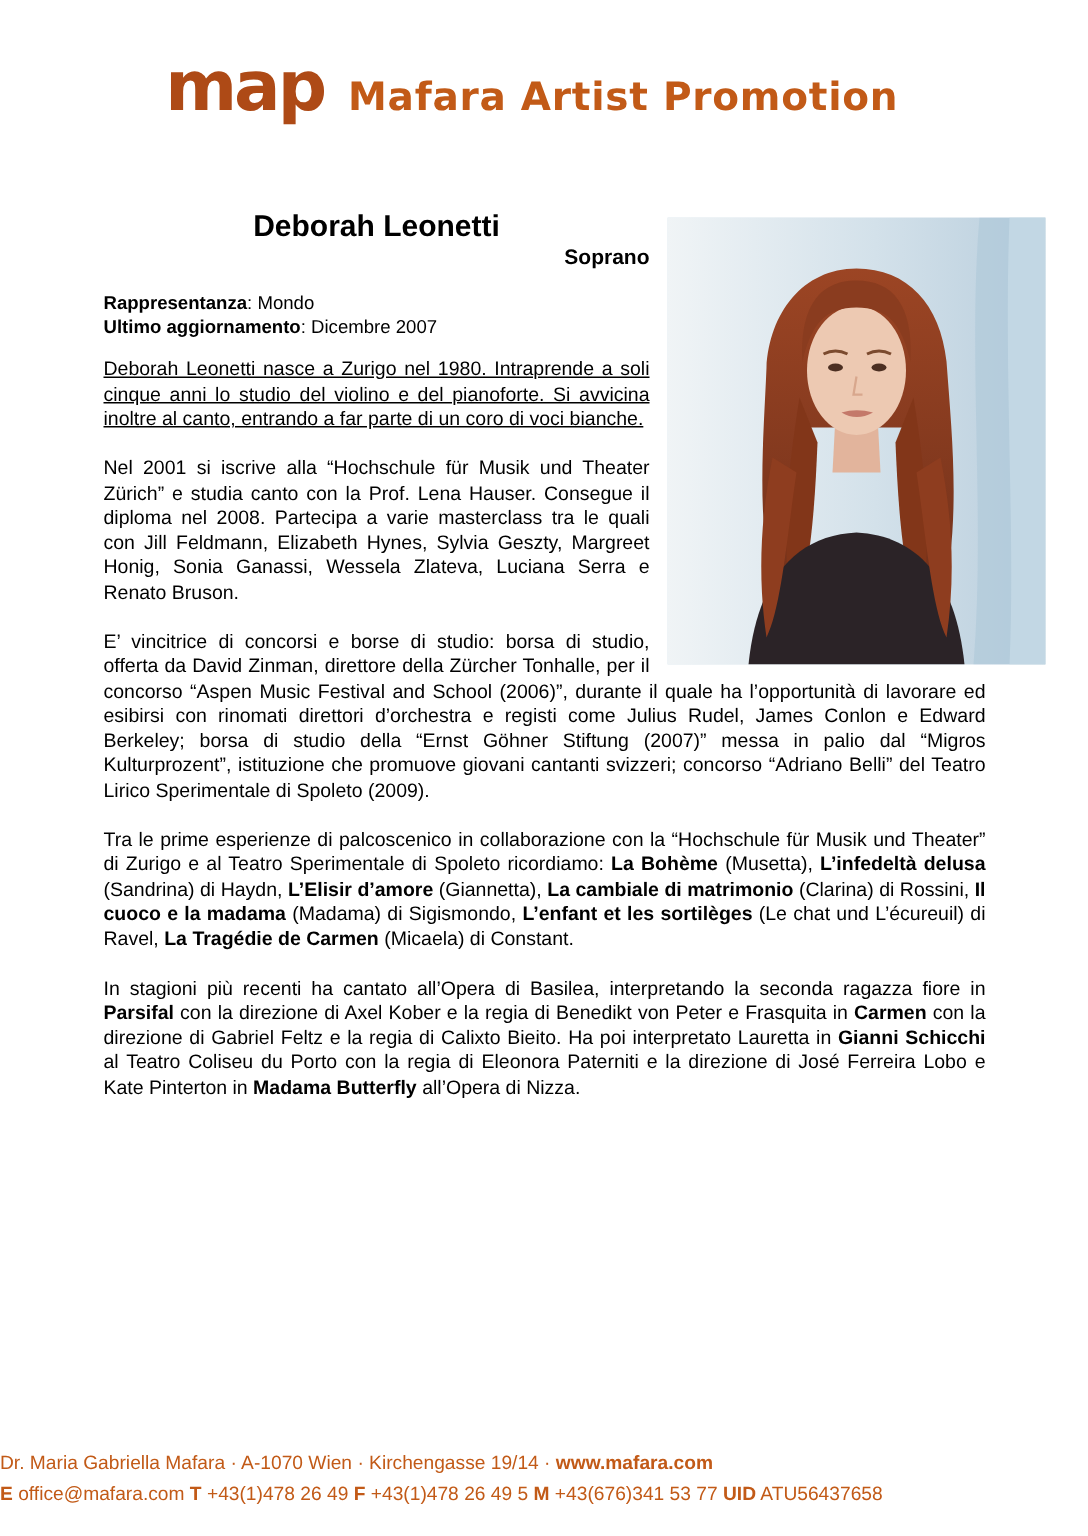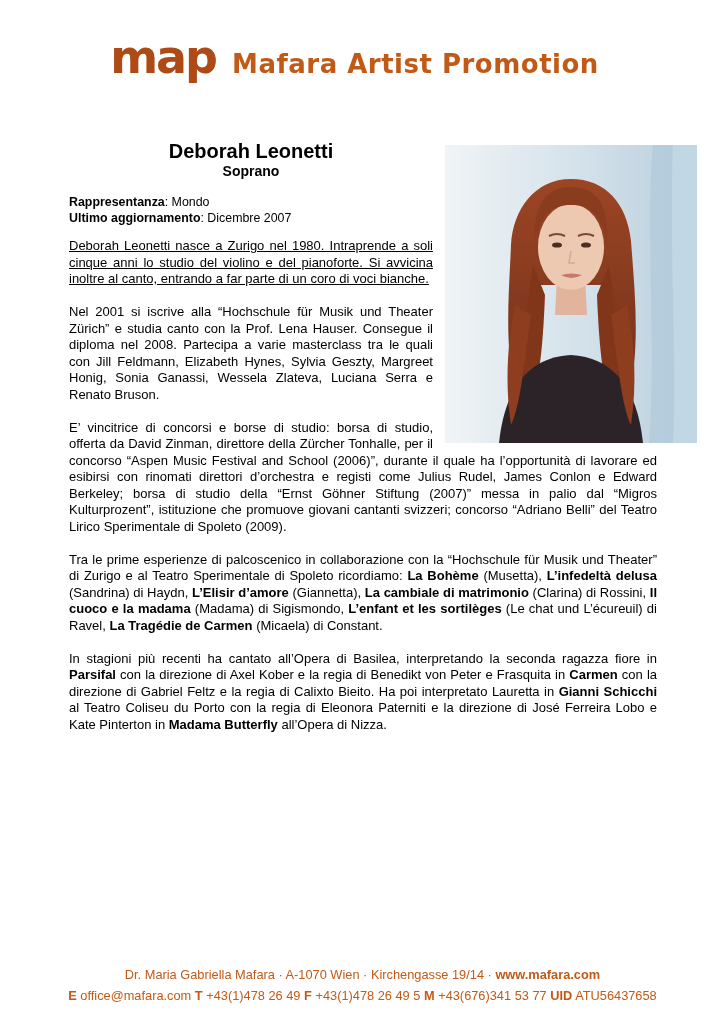--- a/index.html
+++ b/index.html
@@ -42,29 +42,29 @@
     text-align:justify;
   }
   .photo{
     float:right;
     width:252px;height:298px;
     margin:5px -40px 6px 12px;
     background:#dfe9f0;
   }
   .photo svg{display:block;}
   h1{font-size:20px;line-height:23px;margin:0;text-align:center;font-weight:bold;}
-  h2{font-size:14px;line-height:17px;margin:0;text-align:center;font-weight:bold;}
+  h2{font-size:14px;line-height:17px;margin:0;text-align:right;font-weight:bold;}
   .meta{margin-top:14px;font-size:12.4px;line-height:16px;text-align:left;}
   .meta p{margin:0;}
   .para{margin:16.5px 0 0 0;}
   .para.first{margin-top:12px;text-decoration:underline;}
   b{font-weight:bold;}
   .footer{
     position:absolute;left:0;right:0;bottom:18px;
-    text-align:center;
+    text-align:left;
     color:var(--accent);
     font-size:12.8px;line-height:21px;
   }
   .footer p{margin:0;}
 </style>
 </head>
 <body>
 
 <div class="page">
 

